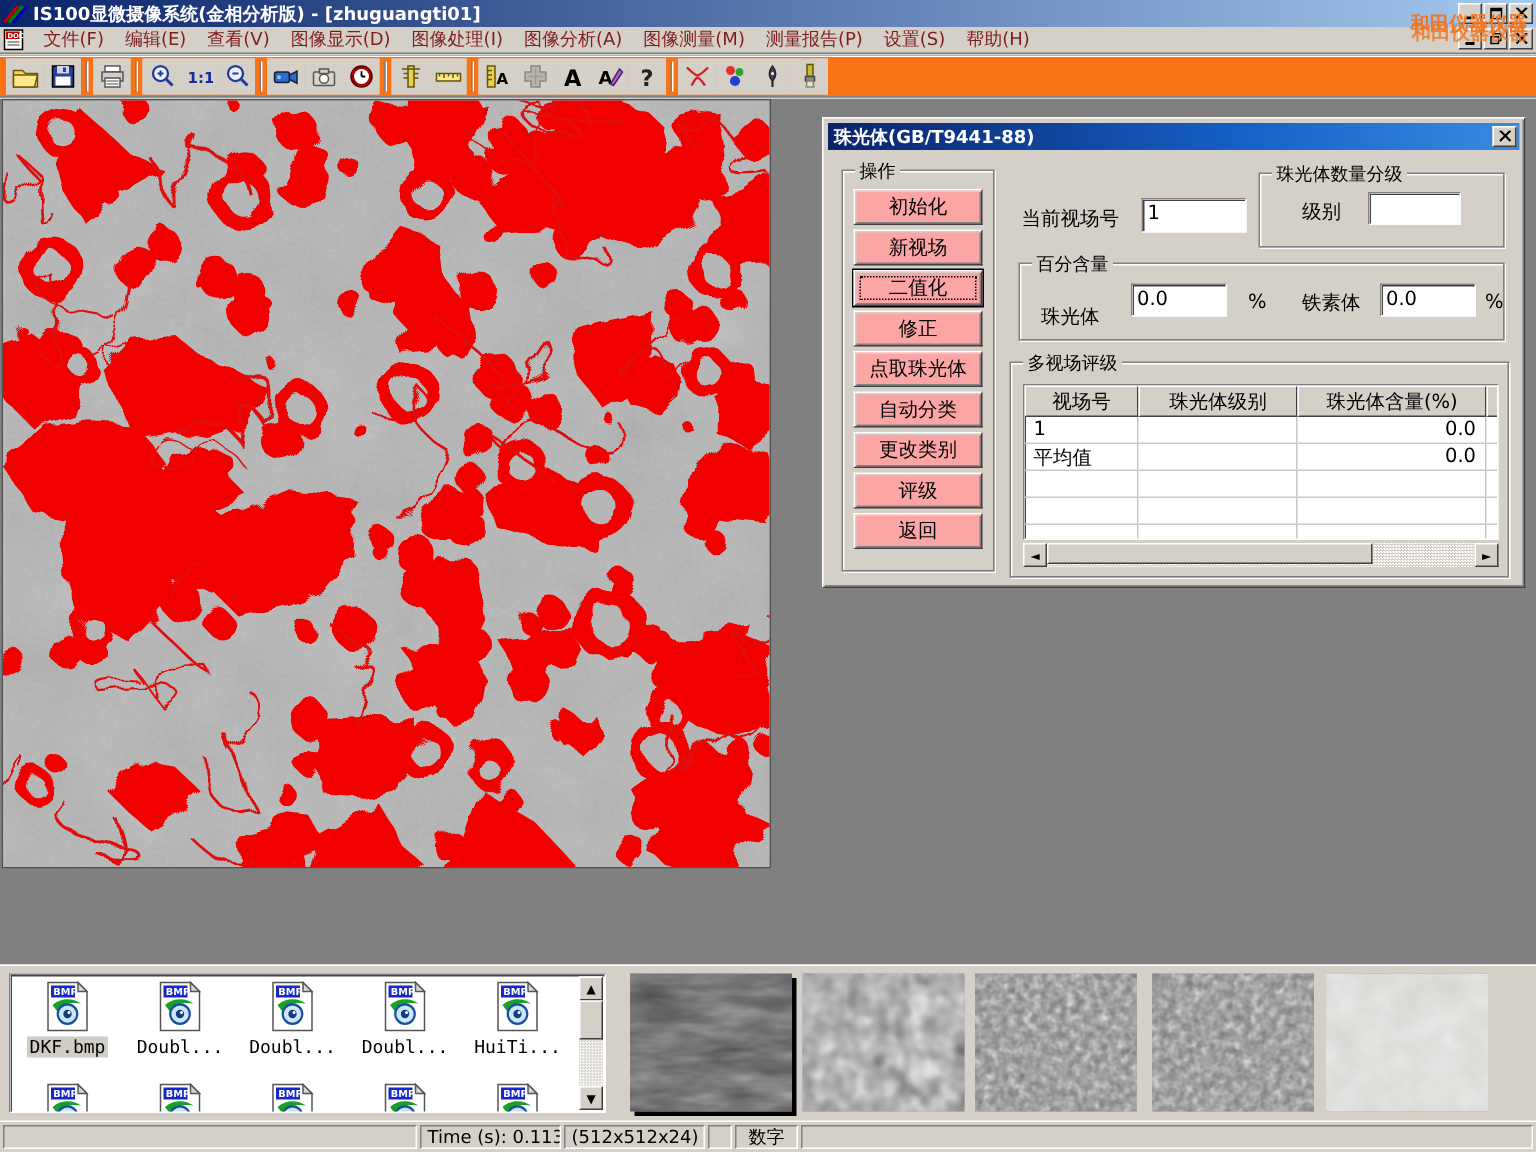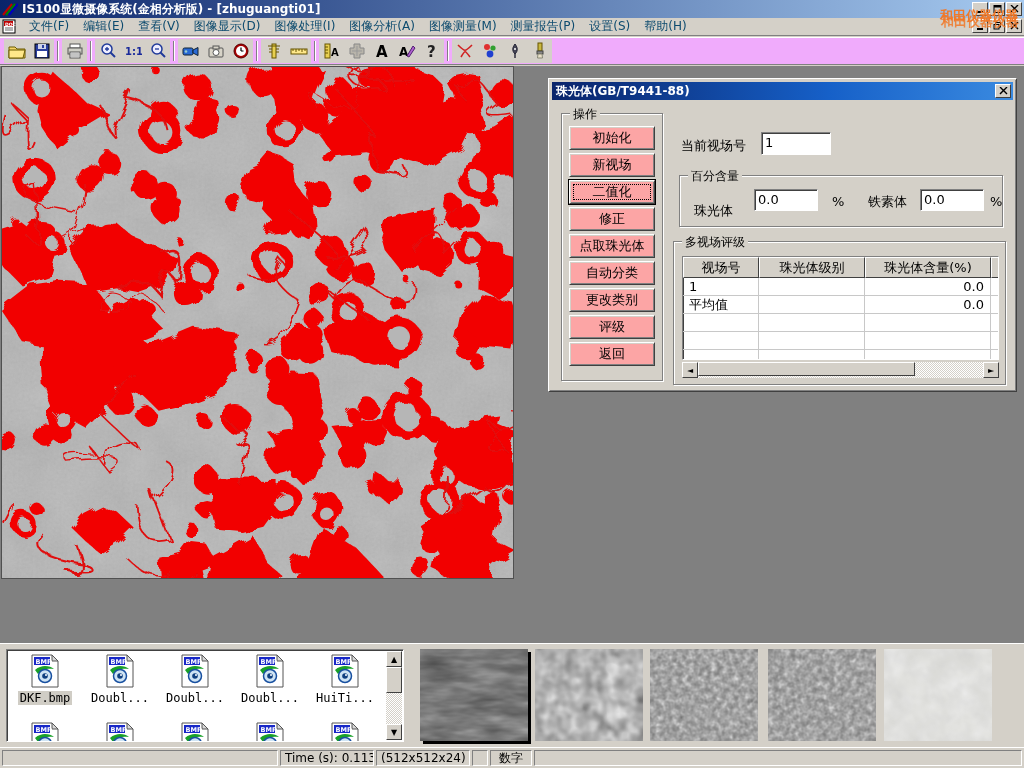--- a/index.html
+++ b/index.html
@@ -20,26 +20,26 @@
 
   .watermark { position:absolute; right:6px; top:7px; color:#f07828; font-size:13px;
     font-weight:bold; z-index:60; text-shadow:1px 6px 0 rgba(240,120,40,.85);
     pointer-events:none; }
 
   
   .menubar { position:absolute; left:0; top:18px; width:1024px; height:18px;
     background:#d4d0c8; display:flex; align-items:center; gap:0;
     border-bottom:1px solid #808080; }
   .doc-icon { width:16px; height:15px; margin:0 4px 0 2px; }
-  .menu-item { padding:1px 7px; white-space:nowrap; color:#0c4a6e; }
+  .menu-item { padding:1px 7px; white-space:nowrap; color:#7f1d1d; }
   .mdi-btns { position:absolute; right:2px; top:1px; display:flex; gap:1px; }
 
   
   .toolbar { position:absolute; left:0; top:37px; width:1024px; height:28px;
-    background:#f0abfc; display:flex; align-items:center; padding-left:4px;
+    background:#f97316; display:flex; align-items:center; padding-left:4px;
     border-bottom:1px solid #808080; box-shadow:0 1px 0 #fff inset; }
   .tbtn { width:25px; height:24px; display:flex; align-items:center; justify-content:center;
     background:#d4d0c8; border:1px solid #d4d0c8; }
   .tbtn svg { width:18px; height:18px; }
   .tsep { width:2px; height:20px; margin:0 3px;
     border-left:1px solid #808080; border-right:1px solid #fff; }
 
   
   .workspace { position:absolute; left:0; top:66px; width:1024px; height:577px;
     background:#808080; }
@@ -604,20 +604,25 @@
         <div class="opbtn" style="top: 147px;">自动分类</div>
         <div class="opbtn" style="top: 174px;">更改类别</div>
         <div class="opbtn" style="top: 201px;">评级</div>
         <div class="opbtn" style="top: 228px;">返回</div>
       </div>
   </div>
 
   <span class="dlg-label" style="left:132px; top:58px;">当前视场号</span>
   <div class="textbox" style="left:212px; top:53px; width:70px; height:23px;">1</div>
 
+  <div class="groupbox" style="left:290px; top:36px; width:164px; height:50px;">
+    <span class="grouplabel">珠光体数量分级</span>
+    <span class="dlg-label" style="left:28px; top:16px;">级别</span>
+    <div class="textbox" style="left:72px; top:12px; width:62px; height:22px;"></div>
+  </div>
 
   <div class="groupbox" style="left:130px; top:96px; width:324px; height:52px;">
     <span class="grouplabel">百分含量</span>
     <span class="dlg-label" style="left:14px; top:26px;">珠光体</span>
     <div class="textbox" style="left:74px; top:13px; width:64px; height:22px;">0.0</div>
     <span class="dlg-label" style="left:152px; top:18px;">%</span>
     <span class="dlg-label" style="left:188px; top:17px;">铁素体</span>
     <div class="textbox" style="left:240px; top:13px; width:64px; height:22px;">0.0</div>
     <span class="dlg-label" style="left:310px; top:18px;">%</span>
   </div>

